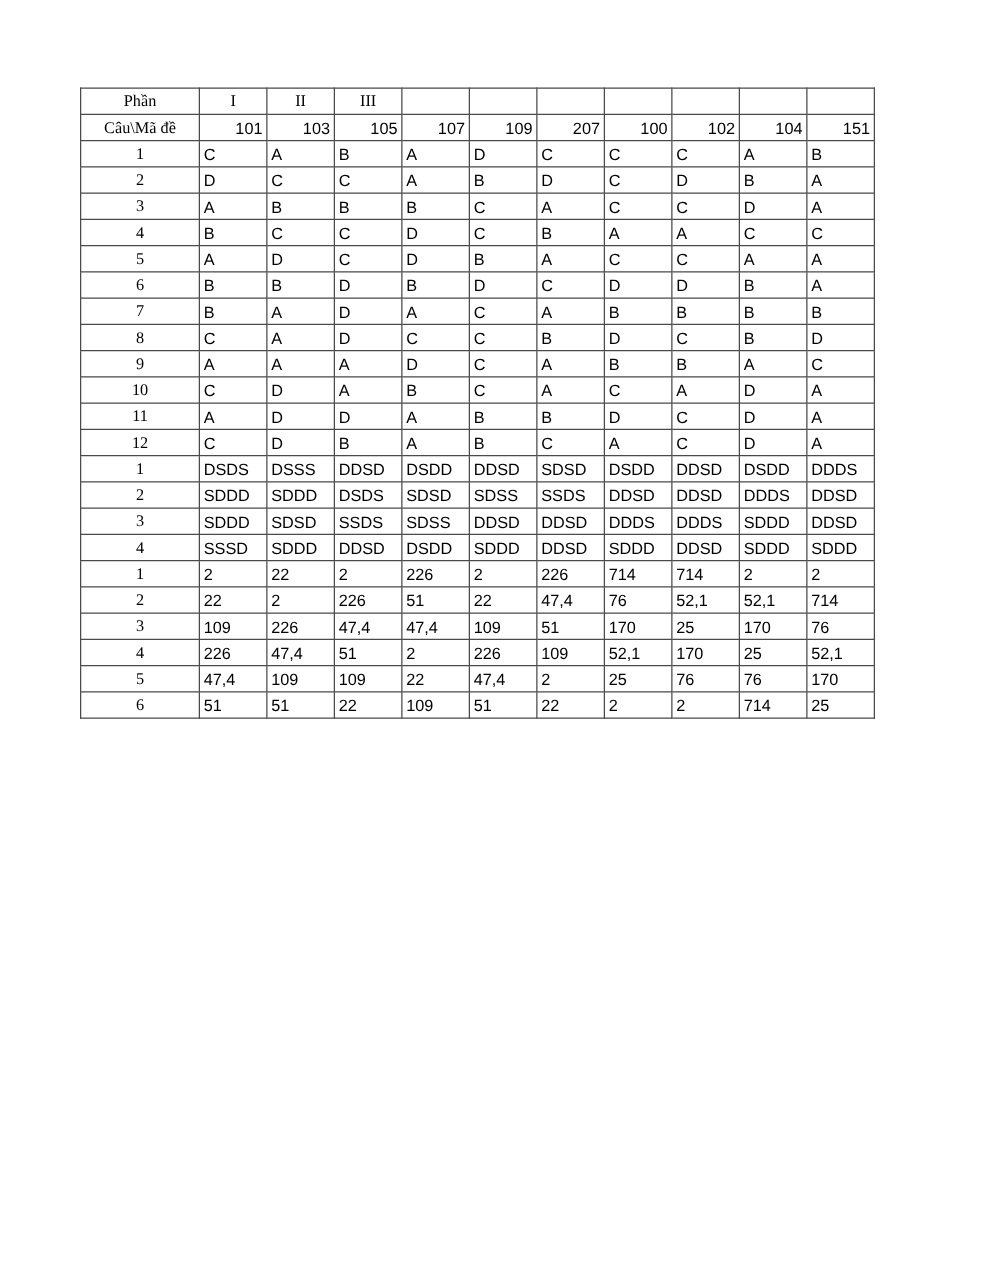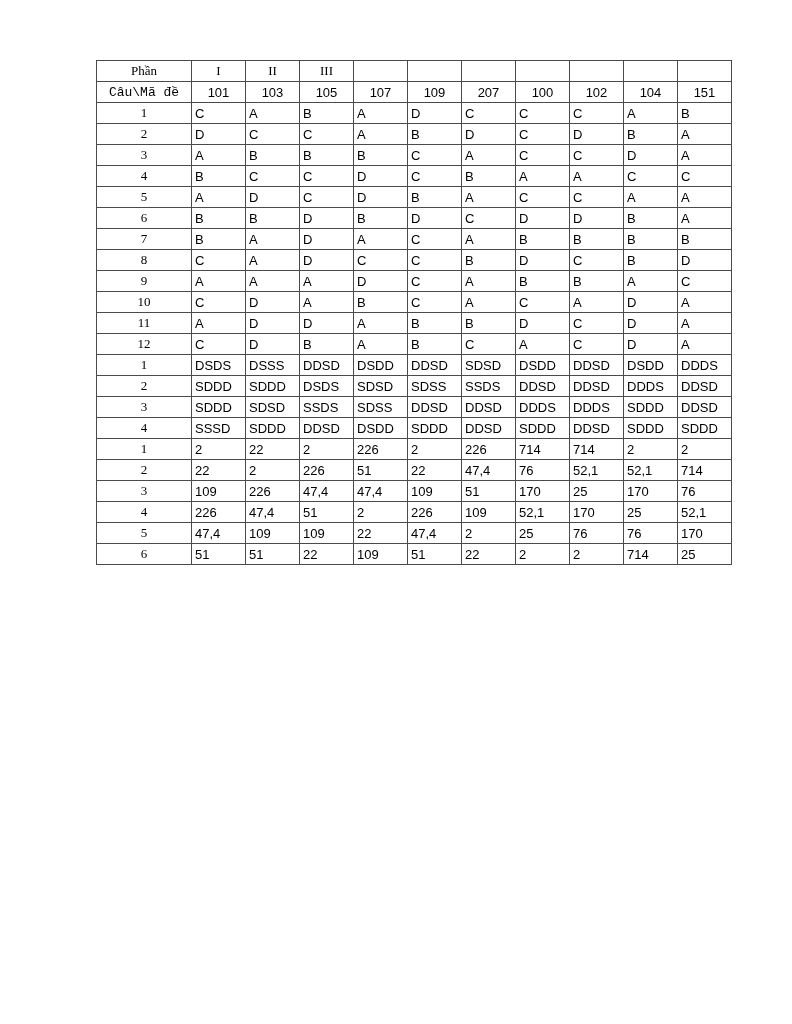--- a/index.html
+++ b/index.html
@@ -12,22 +12,21 @@
     width: 792px;
     height: 1024px;
     font-family: "Liberation Sans", sans-serif;
     position: relative;
     overflow: hidden;
   }
 
   #sheet {
     position: absolute;
     left: 64px;
-    top: 60px;
-    margin-left: 32px;
+    top: 70px;
   }
 
   table.key {
     border-collapse: collapse;
     table-layout: fixed;
   }
 
   table.key td {
     border: 1px solid #4a4a4a;
     height: 21px;
@@ -83,26 +82,26 @@
   td.cnt-3 {
     background: #70ad47;
     text-align: center;
     font-family: "Liberation Serif", serif;
     font-size: 14px;
   }
 
   td.corner {
     background: #d9d9d9;
     text-align: center;
-    font-family: Liberation Mono, monospace;
+    font-family: Liberation Serif, serif;
     font-size: 14px;
     padding: 0 2px;
   }
   td.code {
-    text-align: center;
+    text-align: right;
     font-size: 13px;
   }
 
   
   td.lbl {
     text-align: center;
     font-size: 14px;
     font-family: "Liberation Serif", serif;
   }
   td.lbl-p1 { background: #fce4a6; }

